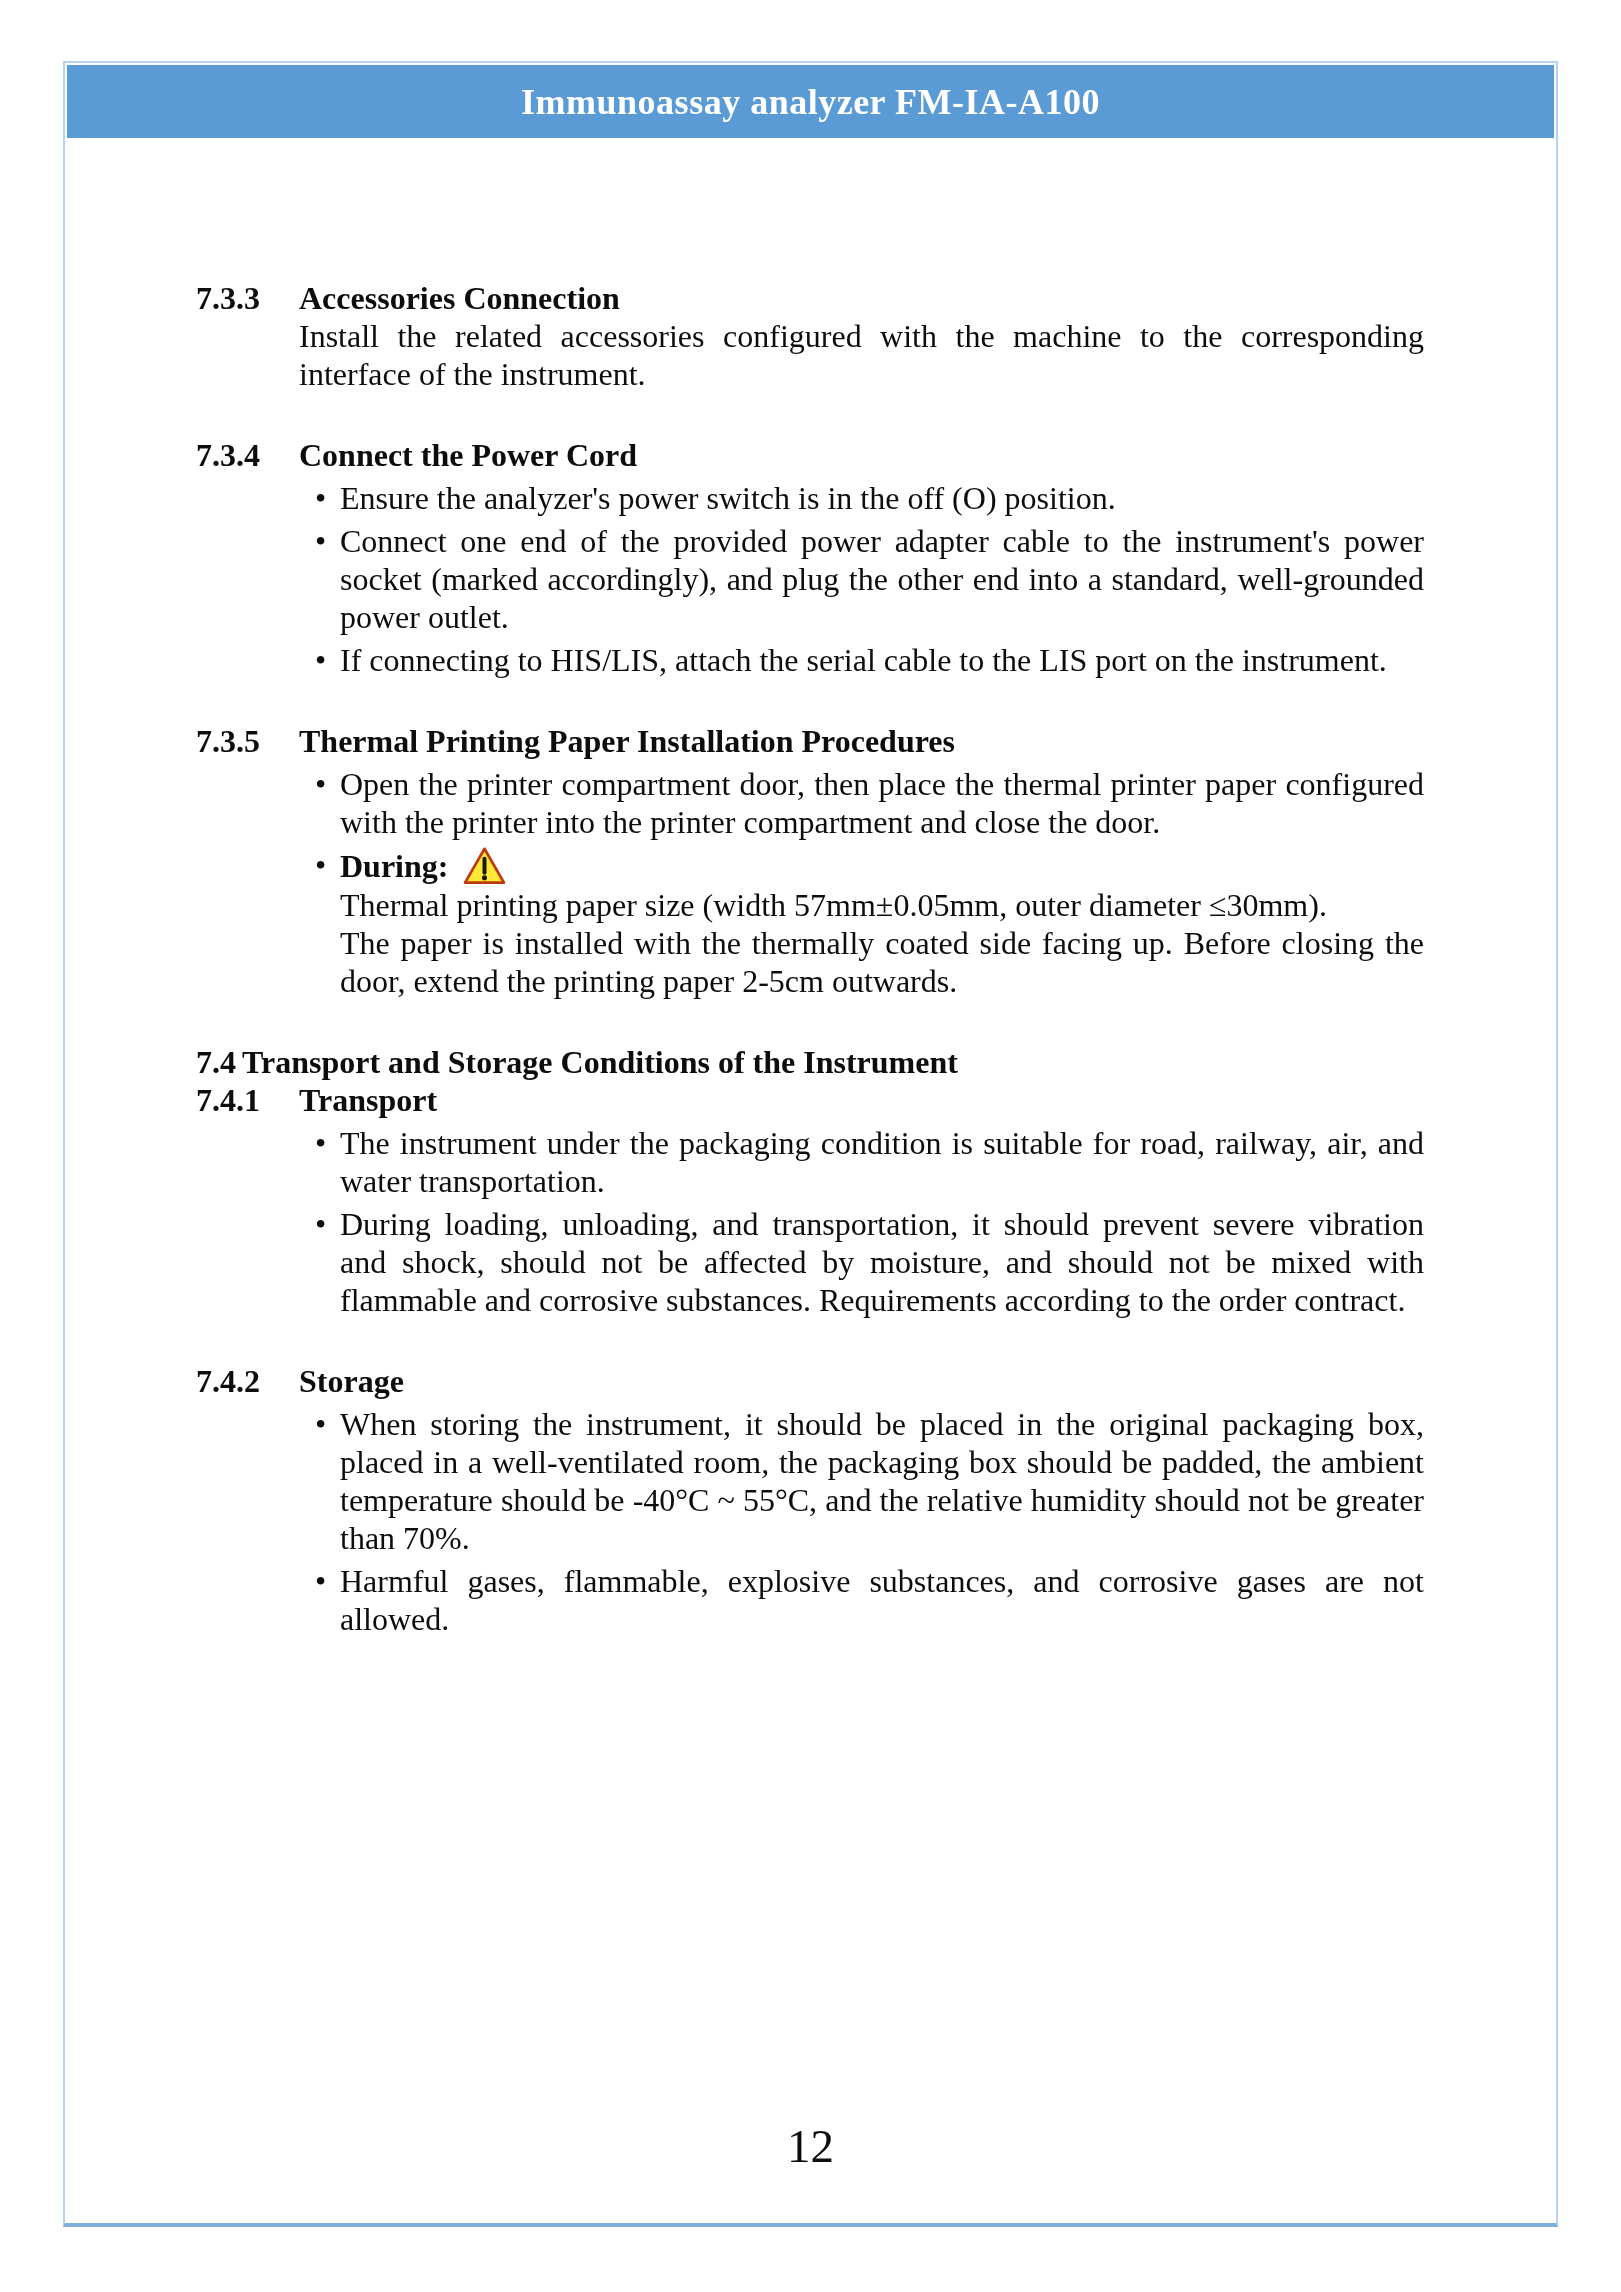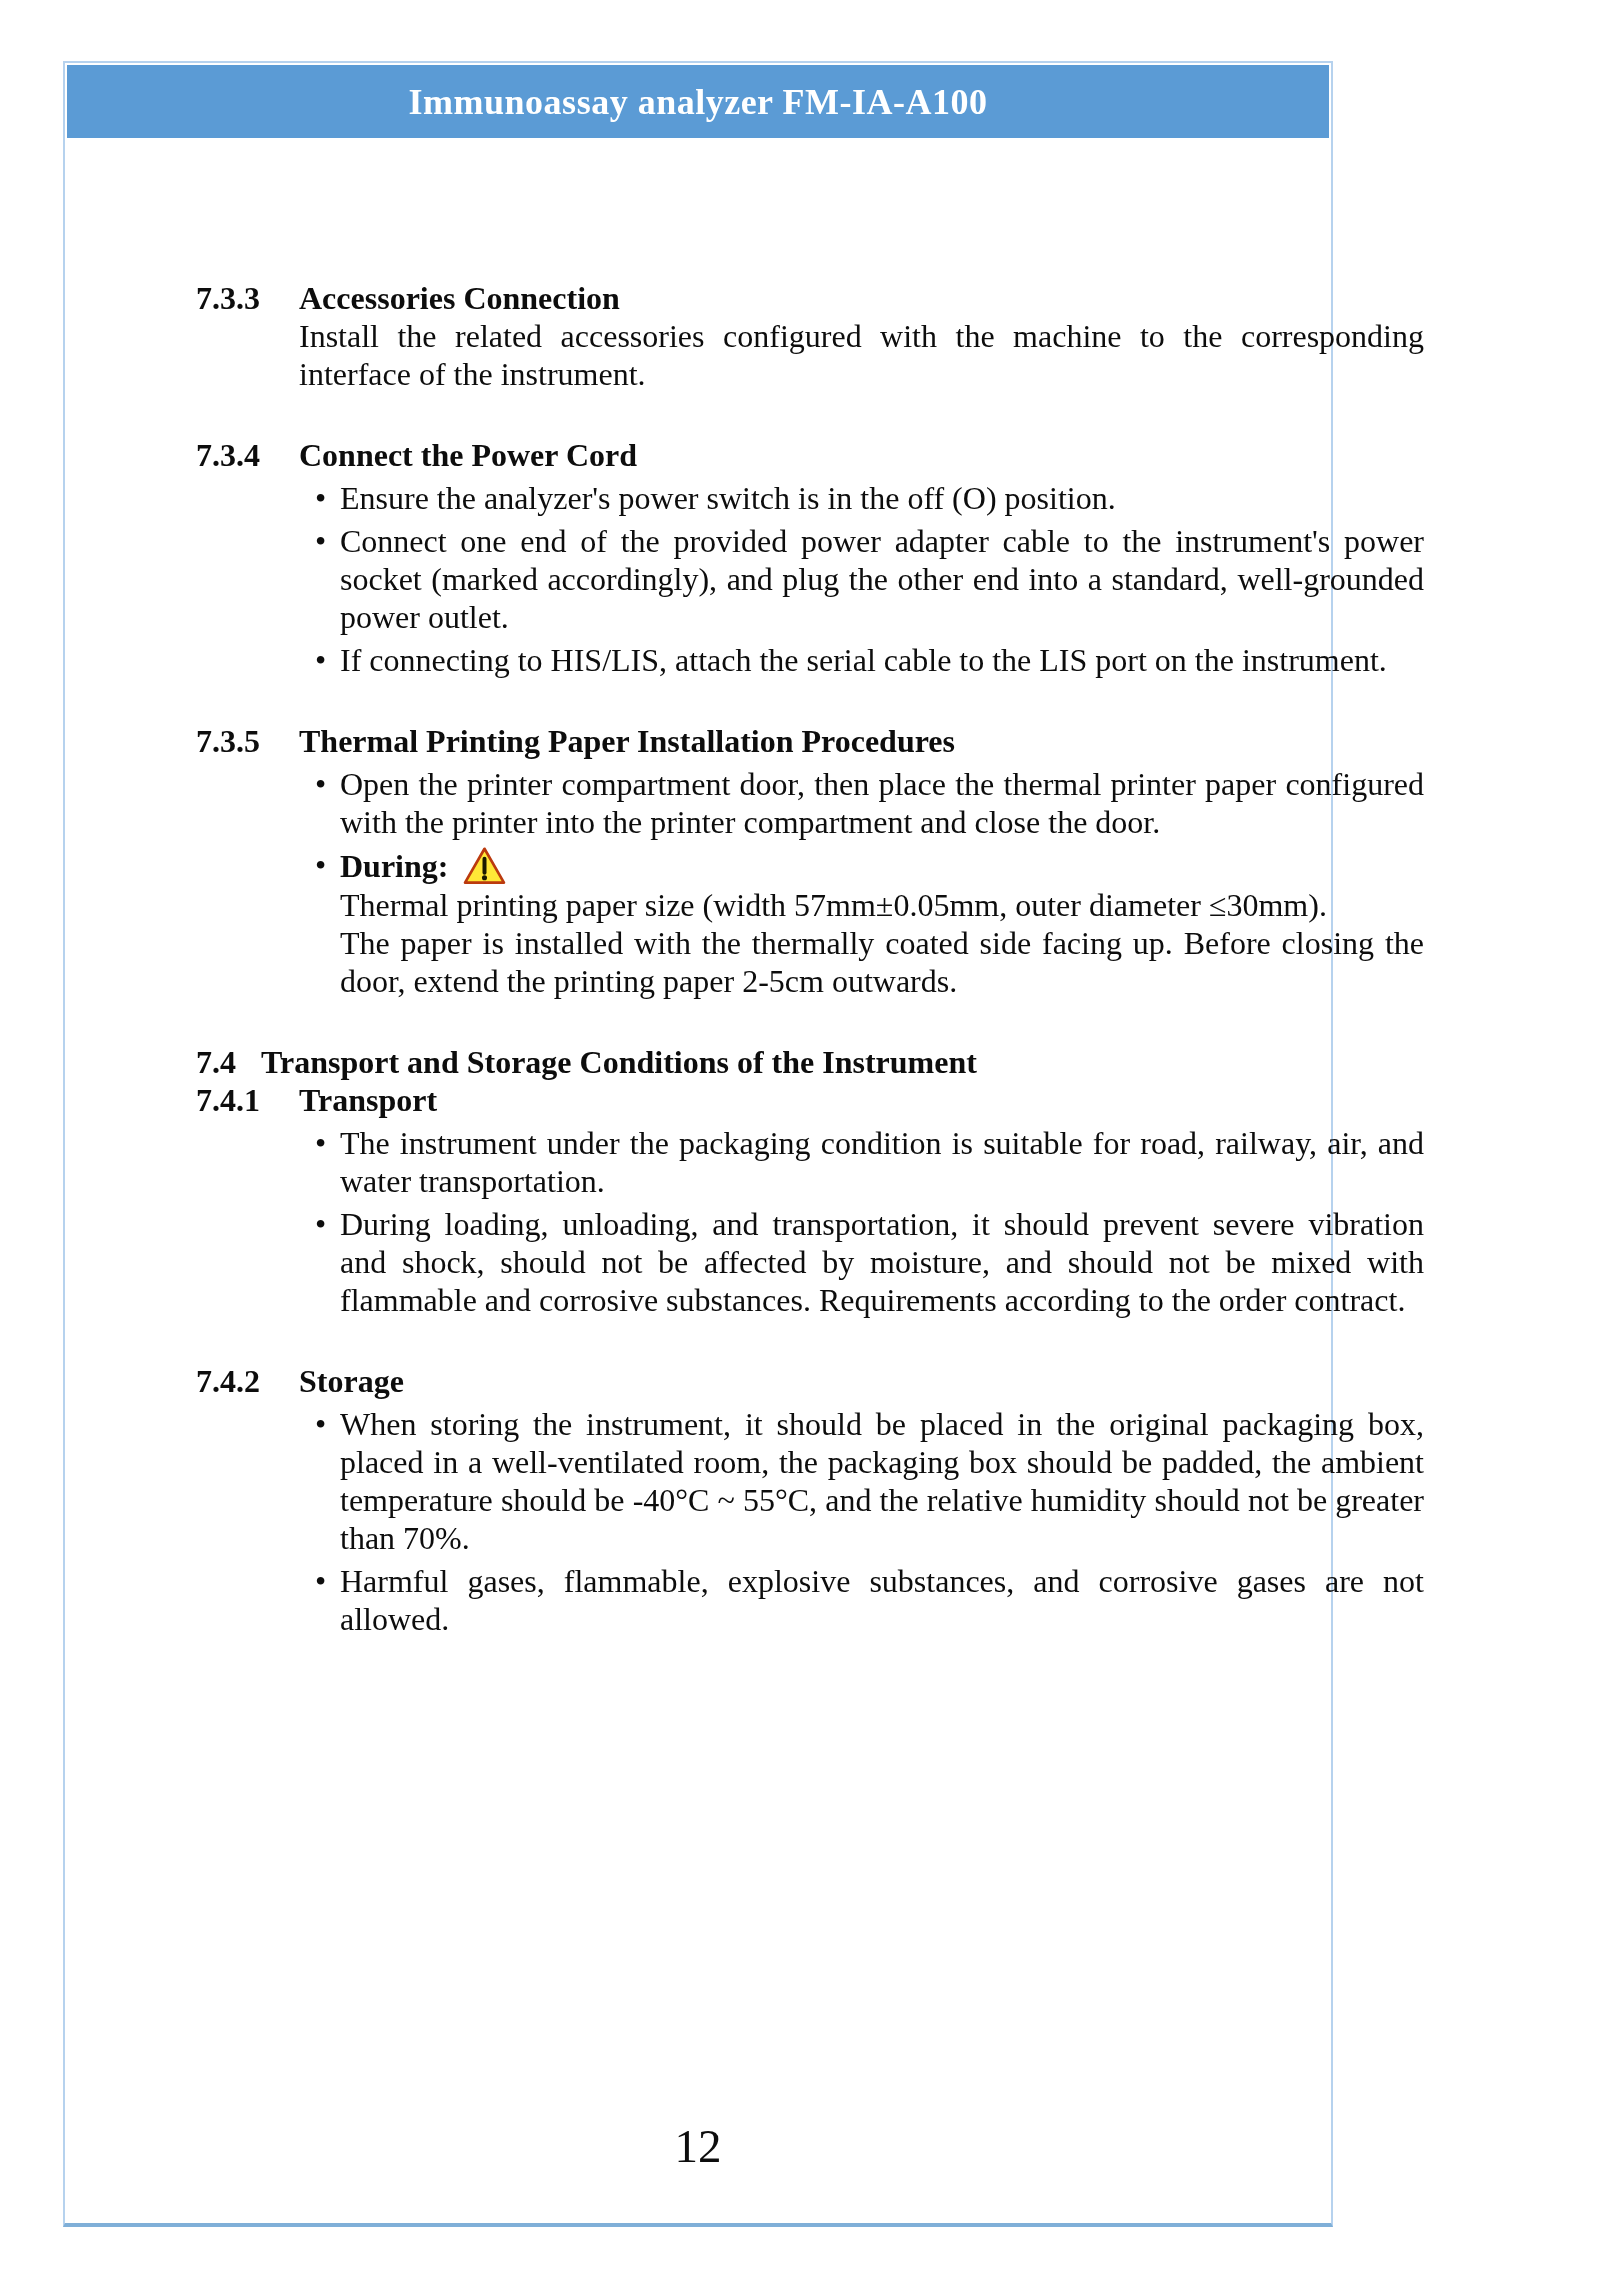--- a/index.html
+++ b/index.html
@@ -7,21 +7,21 @@
     width:1621px;height:2293px;
     background:#ffffff;
     font-family:"Liberation Serif","DejaVu Serif",serif;
     color:#0d0d0d;
     position:relative;
     overflow:hidden;
   }
   .page-frame{
     position:absolute;
     left:63px;top:61px;
-    width:1270px;height:2166px;
+    width:1495px;height:2166px;
     box-sizing:border-box;
     border:2px solid #b6d2ee;
     border-bottom:4.9px solid #7fafd8;
     background:#ffffff;
   }
   .header-band{
     margin:2px 2px 0 2px;
     height:73px;
     background:#5b9bd5;
     display:flex;align-items:center;justify-content:center;
@@ -45,21 +45,21 @@
   .sec-heading{
     margin:0;padding:0;
     font-size:32px;line-height:38px;font-weight:bold;
     display:flex;
   }
   .sec-heading .num{
     flex:0 0 103px;
   }
   .sec-heading.tight .num{
     flex:0 0 auto;
-    margin-right:25px;
+    margin-right:6px;
   }
   .para{
     margin:0 0 0 103px;
     text-align:justify;
   }
   ul.bullets{
     list-style:none;margin:0;padding:0;
   }
   ul.bullets li{
     position:relative;

